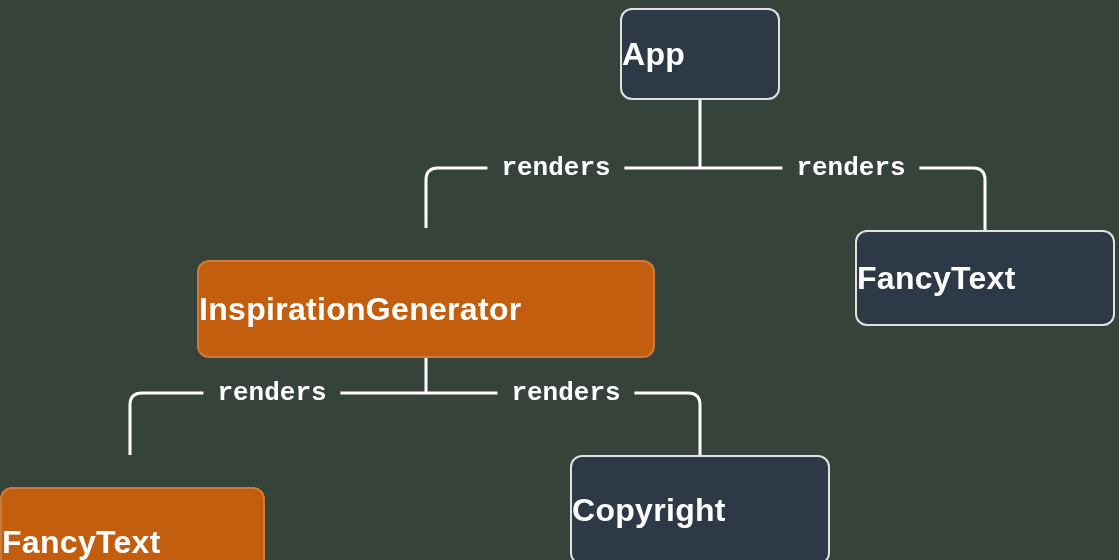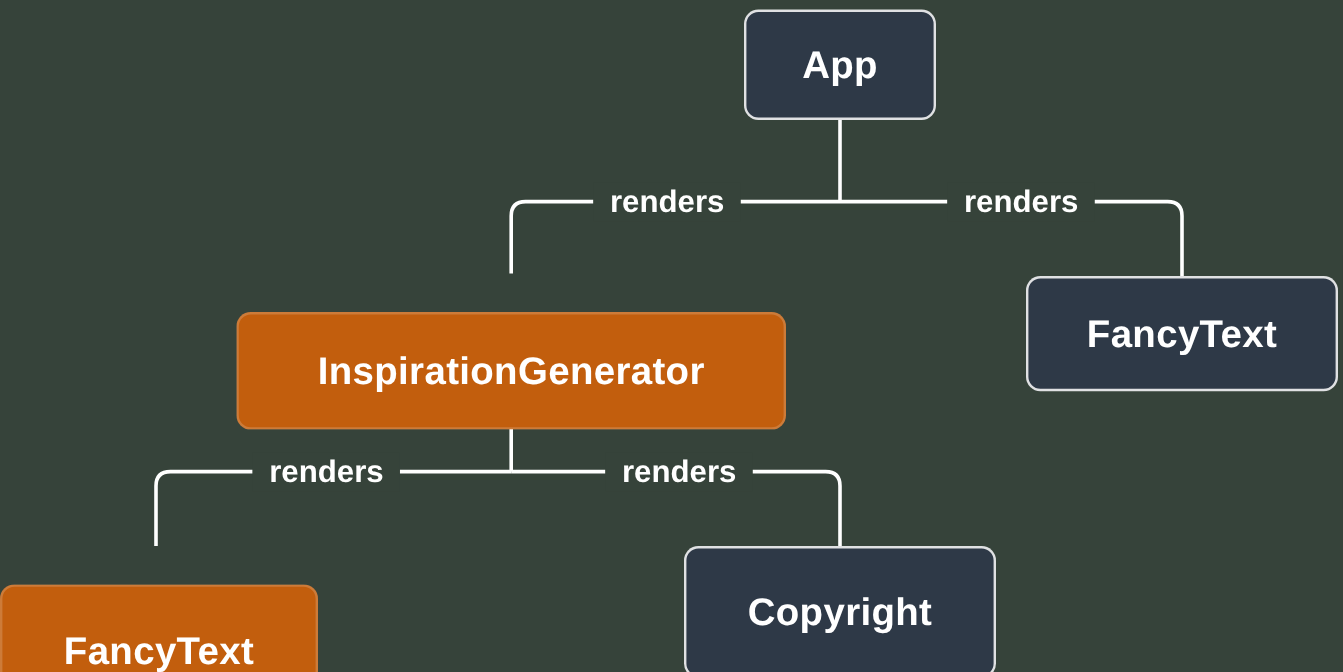--- a/index.html
+++ b/index.html
@@ -24,21 +24,21 @@
   }
   .edges path {
     fill: none;
     stroke: var(--edge, #ffffff);
     stroke-width: 3;
   }
   .node {
     position: absolute;
     display: flex;
     align-items: center;
-    justify-content: center;
+    justify-content: flex-start;
     border-radius: 12px;
     box-sizing: border-box;
     color: var(--text, #ffffff);
     font-size: 32px;
     font-weight: 600;
     letter-spacing: 0.3px;
     white-space: nowrap;
   }
   .node.dark {
     background: var(--node-dark, #2e3947);
@@ -52,20 +52,21 @@
   .edge-label {
     position: absolute;
     transform: translate(-50%, -50%);
     background: var(--background, #36433a);
     color: var(--text, #ffffff);
     font-size: 26px;
     font-weight: 600;
     padding: 2px 14px;
     line-height: 1.1;
     white-space: nowrap;
+    font-family: Liberation Mono, monospace;
   }
 </style>
 </head>
 <body>
 
 <div class="canvas">
 
   <svg class="edges" viewBox="0 0 1119 560" xmlns="http://www.w3.org/2000/svg" aria-hidden="true">
     <path d="M 700 100 V 168"></path>
     <path d="M 700 168 H 438 Q 426 168 426 180 V 228"></path>

